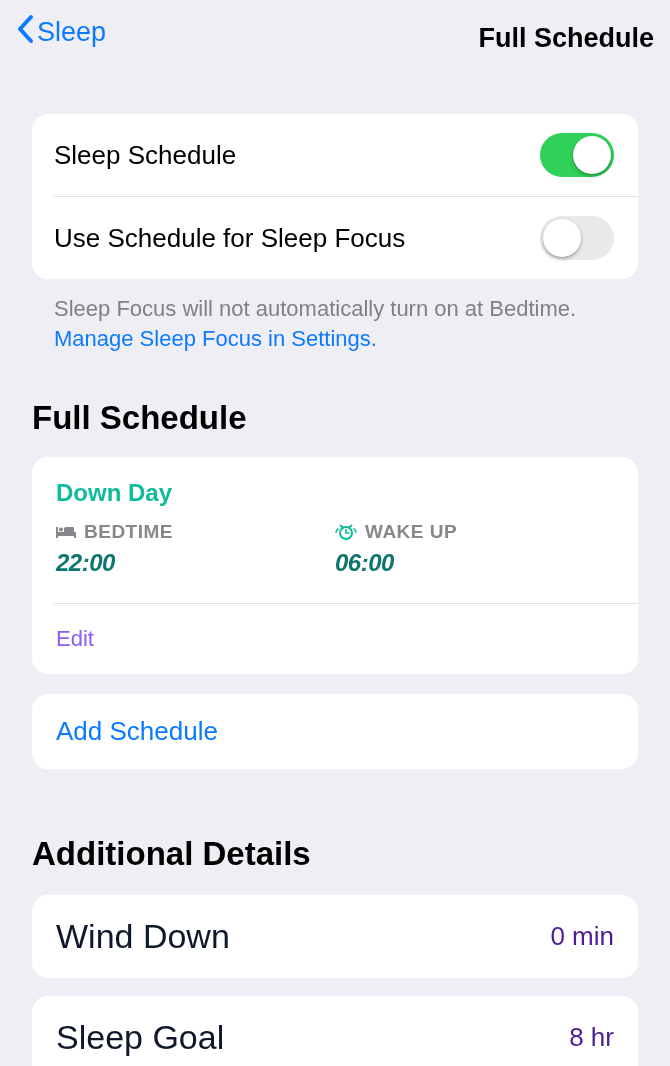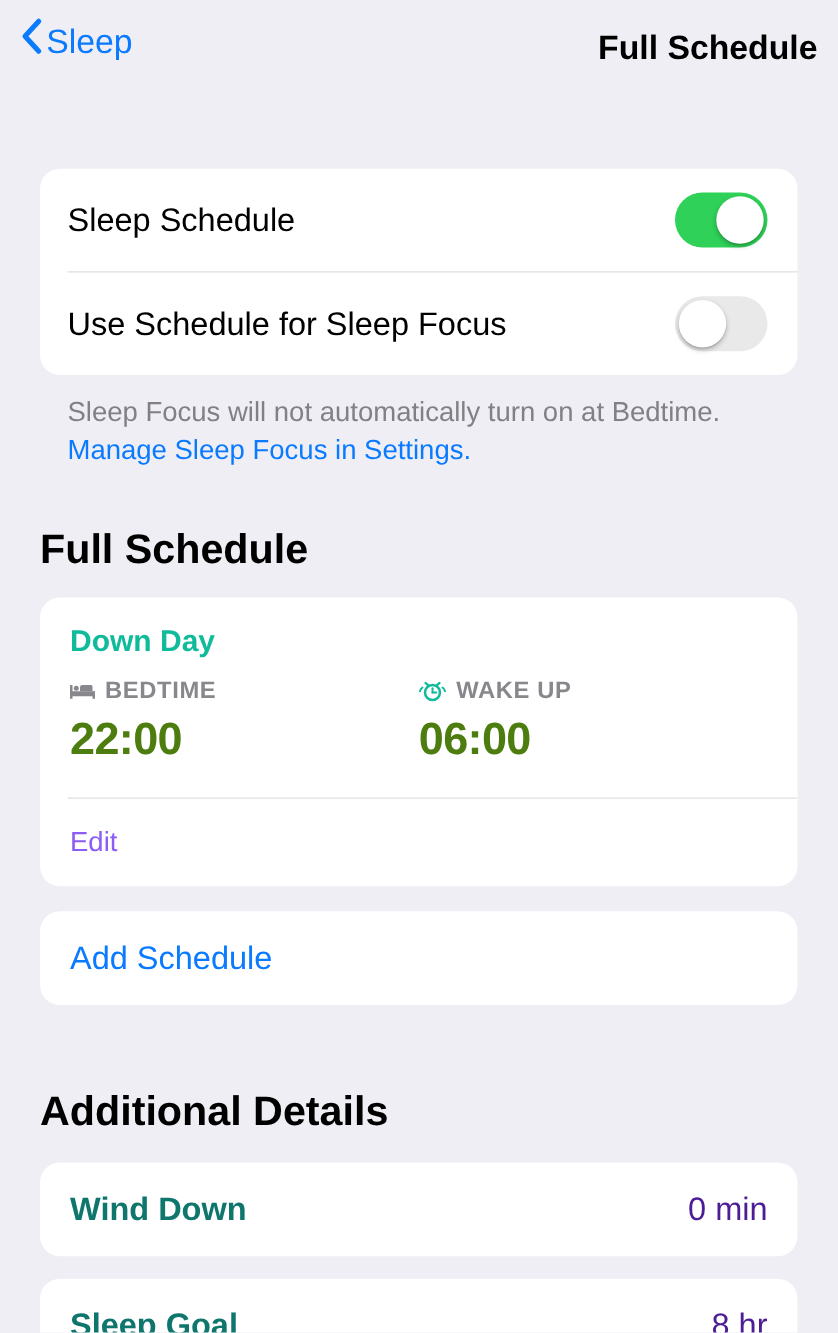--- a/index.html
+++ b/index.html
@@ -49,21 +49,21 @@
     }
     .content {
       padding: 0 32px;
     }
     .card {
       background: #fff;
       border-radius: 16px;
       overflow: hidden;
     }
     .first-card {
-      margin-top: 73px;
+      margin-top: 52px;
     }
     .row {
       display: flex;
       align-items: center;
       justify-content: space-between;
       padding: 19px 24px 19px 22px;
       min-height: 70px;
     }
     .row-label {
       font-size: 26px;
@@ -150,24 +150,25 @@
       display: flex;
       align-items: center;
       gap: 8px;
       color: #87878c;
       font-size: 19px;
       font-weight: 600;
       letter-spacing: 0.5px;
       margin-bottom: 6px;
     }
     .time-value {
-      font-size: 36px;
+      font-size: 24px;
       font-weight: 700;
-      color: #4d7c0f;
+      color: #0f766e;
       letter-spacing: -0.5px;
+      font-style: italic;
     }
     .edit-row {
       padding: 22px 24px;
       font-size: 22px;
       color: #8b5cf6;
       cursor: pointer;
     }
     .add-card {
       margin-top: 20px;
     }
@@ -183,23 +184,22 @@
     .detail-card + .detail-card {
       margin-top: 18px;
     }
     .detail-row {
       display: flex;
       align-items: center;
       justify-content: space-between;
       padding: 22px 24px;
     }
     .detail-label {
-      font-size: 26px;
-      color: #0f766e;
-      font-weight: bold;
+      font-size: 34px;
+      color: #0f172a;
     }
     .detail-value {
       font-size: 26px;
       color: #4c1d95;
     }
     .icon-bed {
       display: inline-flex;
       width: 20px;
       height: 14px;
     }

